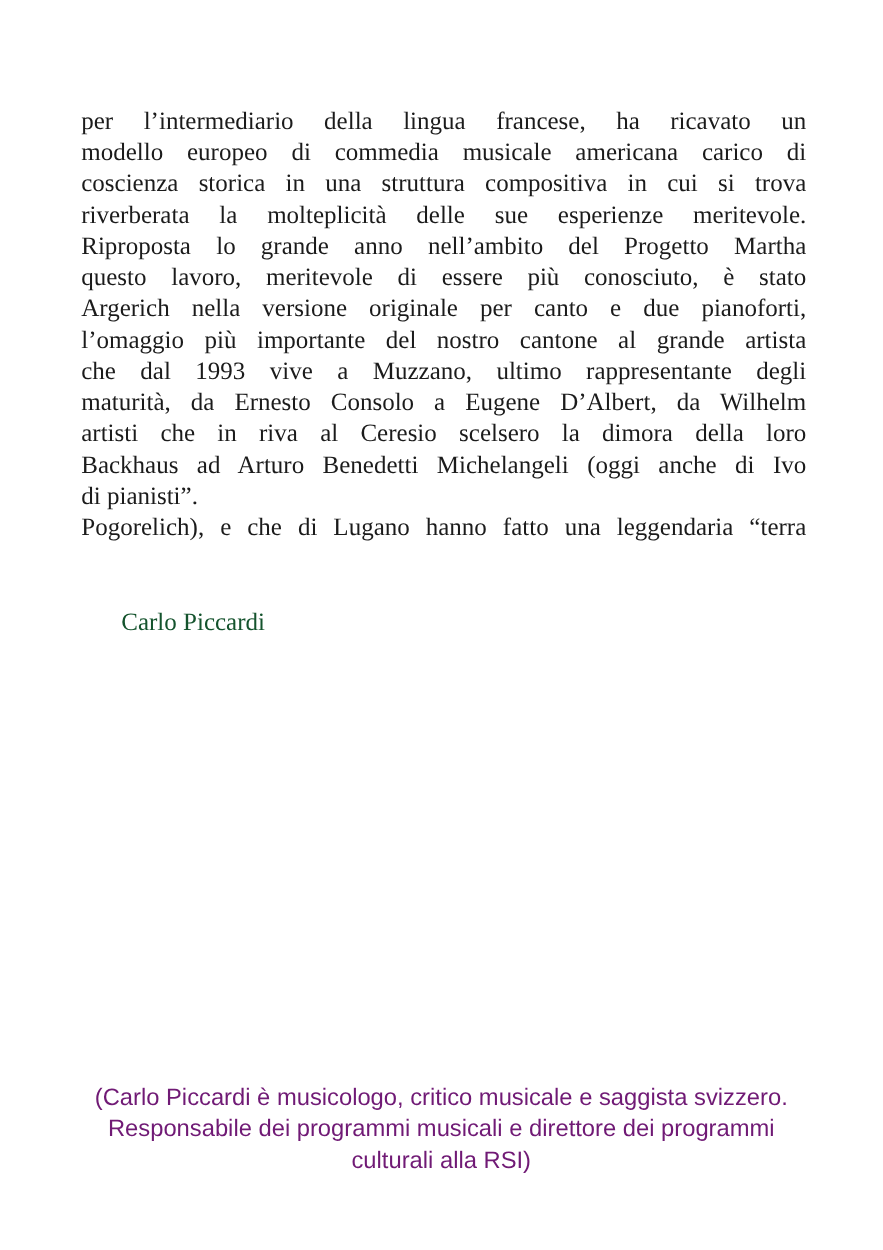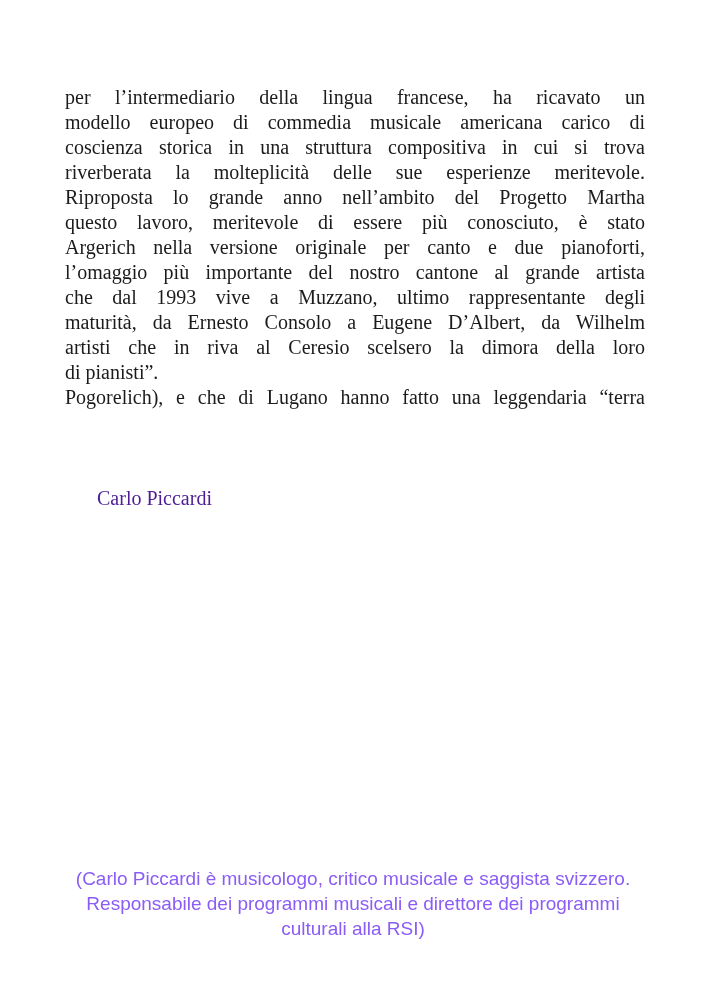--- a/index.html
+++ b/index.html
@@ -32,32 +32,32 @@
   }
   .jline.last-line {
     text-align-last: left;
   }
   .signature {
     position: absolute;
     left: 97px;
     top: 486px;
     font-size: 20px;
     line-height: 25px;
-    color: #4c1d95;
+    color: #14532d;
   }
   .footer-note {
     position: absolute;
     left: 0;
     top: 866px;
     width: 706px;
     text-align: center;
     font-family: "Liberation Sans", sans-serif;
     font-size: 19px;
     line-height: 25px;
-    color: #8b5cf6;
+    color: #701a75;
   }
   .footer-line {
     height: 25px;
   }
 </style>
 </head>
 <body>
 
 <div class="page">
 
@@ -66,20 +66,21 @@
     <div class="jline">modello europeo di commedia musicale americana carico di</div>
     <div class="jline">coscienza storica in una struttura compositiva in cui si trova</div>
     <div class="jline">riverberata la molteplicità delle sue esperienze meritevole.</div>
     <div class="jline">Riproposta lo grande anno nell’ambito del Progetto Martha</div>
     <div class="jline">questo lavoro, meritevole di essere più conosciuto, è stato</div>
     <div class="jline">Argerich nella versione originale per canto e due pianoforti,</div>
     <div class="jline">l’omaggio più importante del nostro cantone al grande artista</div>
     <div class="jline">che dal 1993 vive a Muzzano, ultimo rappresentante degli</div>
     <div class="jline">maturità, da Ernesto Consolo a Eugene D’Albert, da Wilhelm</div>
     <div class="jline">artisti che in riva al Ceresio scelsero la dimora della loro</div>
+    <div class="jline">Backhaus ad Arturo Benedetti Michelangeli (oggi anche di Ivo</div>
     <div class="jline last-line">di pianisti”.</div>
     <div class="jline">Pogorelich), e che di Lugano hanno fatto una leggendaria “terra</div>
   </div>
 
   <div class="signature">Carlo Piccardi</div>
 
   <div class="footer-note">
     <div class="footer-line">(Carlo Piccardi è musicologo, critico musicale e saggista svizzero.</div>
     <div class="footer-line">Responsabile dei programmi musicali e direttore dei programmi</div>
     <div class="footer-line">culturali alla RSI)</div>

